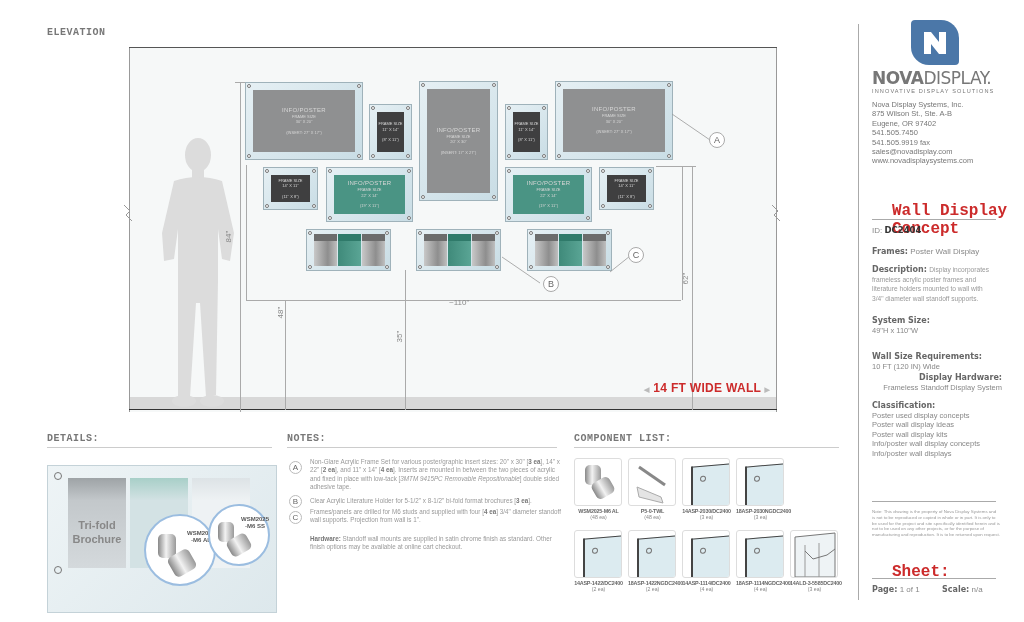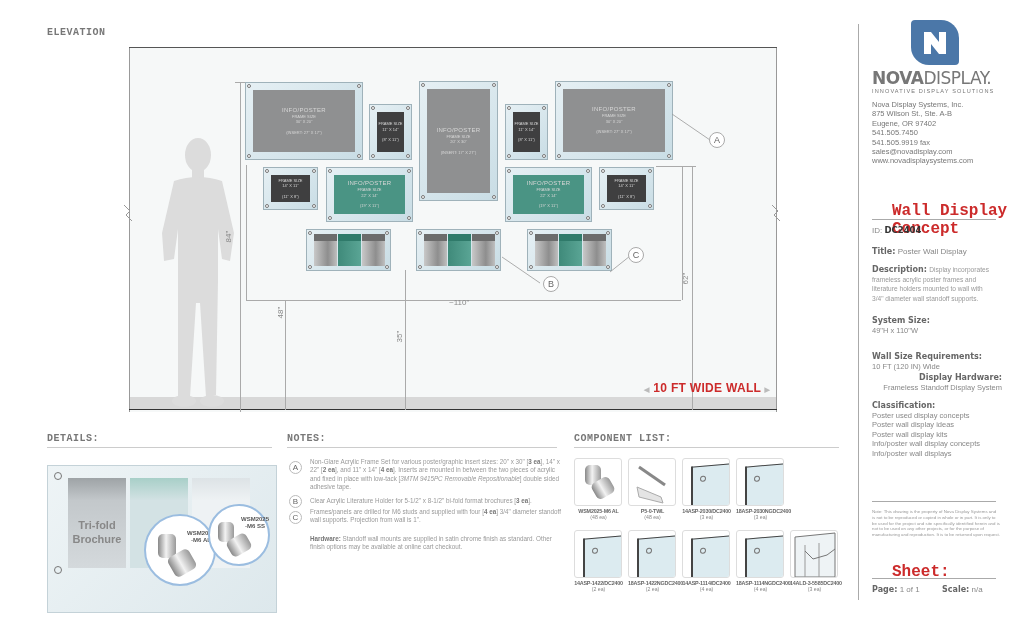--- a/index.html
+++ b/index.html
@@ -280,21 +280,21 @@
     <line x1="2" y1="2" x2="40" y2="28" stroke="#999" stroke-width="0.8"></line>
   </svg>
 <div class="callout" style="left:543px; top:276px;">B</div>
 <svg class="abs" style="left:608px; top:252px;" width="25" height="25">
     <line x1="2" y1="20" x2="22" y2="4" stroke="#999" stroke-width="0.8"></line>
   </svg>
 <div class="callout" style="left:628px; top:247px;">C</div>
 
 <div class="wall-width">
   <span class="arr">◀</span>
-  <span>10 FT WIDE WALL</span>
+  <span>14 FT WIDE WALL</span>
   <span class="arr">▶</span>
 </div>
 
 <div class="section-title" style="left:47px; top:433px;">DETAILS:</div>
 <div class="hr" style="left:47px; top:447px; width:225px;"></div>
 <div class="details-box">
   <div class="abs" style="left:6px; top:6px; width:8px; height:8px; border:1px solid #777; border-radius:50%;"></div>
   <div class="abs" style="left:6px; top:100px; width:8px; height:8px; border:1px solid #777; border-radius:50%;"></div>
   <div class="abs" style="left:20px; top:12px; width:58px; height:90px; background:linear-gradient(180deg,#9ea3a6,#c3c8cb 25%,#d4d9dc);"></div>
   <div class="abs" style="left:82px; top:12px; width:58px; height:90px; background:linear-gradient(180deg,#a8cfc8,#d3e2e4 25%);"></div>
@@ -428,21 +428,21 @@
   <div>www.novadisplaysystems.com</div>
 </div>
 
 <div class="side-head" style="top:202px;">Wall Display Concept</div>
 <div class="side-rule" style="top:219px;"></div>
 
 <div class="side-row" style="top:226px;">
   <span>ID:</span> <b style="color:#333; font-size:8.5px;">DC2404</b>
 </div>
 <div class="side-row" style="top:247px;">
-  <b>Title:</b> <span>Poster Wall Display</span>
+  <b>Frames:</b> <span>Poster Wall Display</span>
 </div>
 <div class="side-row" style="top:265px; width:124px;">
   <b>Description:</b> <span class="desc-small">Display incorporates frameless acrylic poster frames and literature holders mounted to wall with 3/4" diameter wall standoff supports.</span>
 </div>
 <div class="side-row" style="top:316px;">
   <b>System Size:</b>
   <span class="val">49"H x 110"W</span>
 </div>
 <div class="side-row" style="top:352px;">
   <b>Wall Size Requirements:</b>

